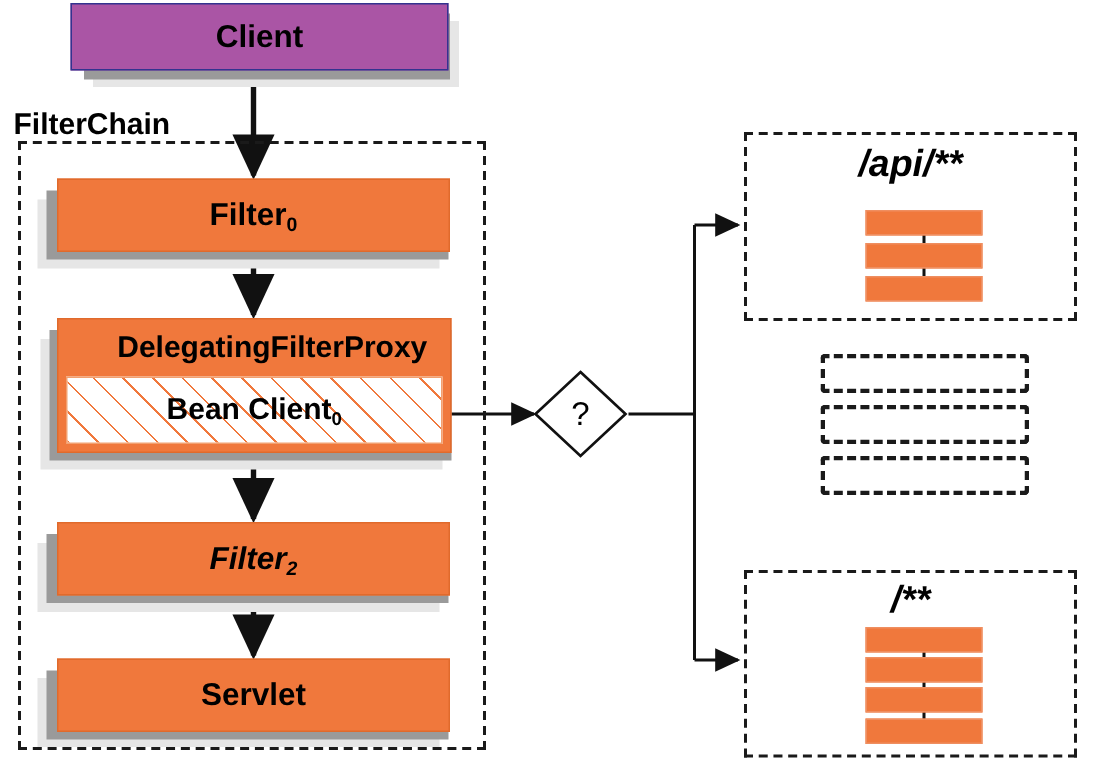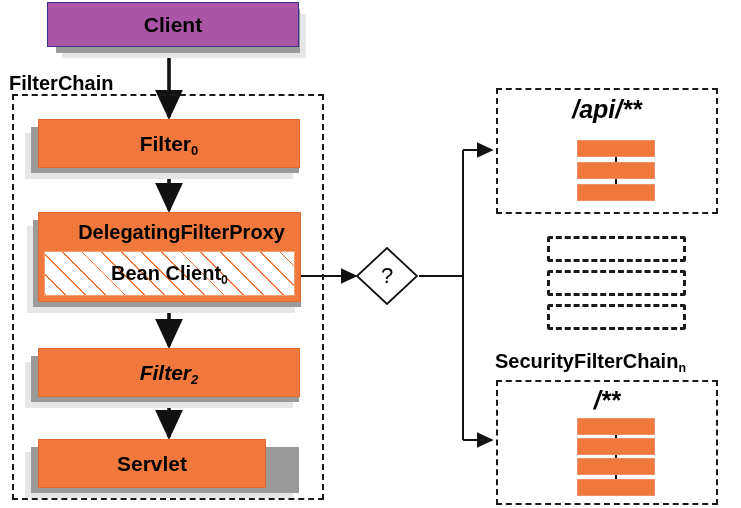--- a/index.html
+++ b/index.html
@@ -136,21 +136,21 @@
   <div class="abs shadow-lite" style="left:25px;top:362px;width:268px;height:46px;"></div>
   <div class="abs shadow-dark" style="left:31px;top:356px;width:268px;height:46px;"></div>
   <div class="abs node node-orange" style="left:38px;top:348px;width:262px;height:49px;font-style:italic;">
     <span>
       <span>Filter</span><sub>2</sub>
     </span>
   </div>
 
   <div class="abs shadow-lite" style="left:25px;top:452px;width:268px;height:46px;"></div>
   <div class="abs shadow-dark" style="left:31px;top:447px;width:268px;height:46px;"></div>
-  <div class="abs node node-orange" style="left:38px;top:439px;width:228px;height:49px;">
+  <div class="abs node node-orange" style="left:38px;top:439px;width:262px;height:49px;">
     <span>Servlet</span>
   </div>
 
   <div class="abs" style="left:357px;top:248px;width:60px;height:56px;
               display:flex;align-items:center;justify-content:center;
               font-size:22px;color:#000;">
     <span>?</span>
   </div>
 
   <div class="abs dashed-box" style="left:496px;top:88px;width:222px;height:126px;"></div>
@@ -158,23 +158,20 @@
 
   <div class="abs mini-link" style="left:615px;top:146px;width:2px;height:46px;"></div>
   <div class="abs mini-bar" style="left:577px;top:140px;width:78px;height:17px;"></div>
   <div class="abs mini-bar" style="left:577px;top:162px;width:78px;height:17px;"></div>
   <div class="abs mini-bar" style="left:577px;top:184px;width:78px;height:17px;"></div>
 
   <div class="abs dashed-slot" style="left:547px;top:236px;width:139px;height:26px;"></div>
   <div class="abs dashed-slot" style="left:547px;top:270px;width:139px;height:26px;"></div>
   <div class="abs dashed-slot" style="left:547px;top:304px;width:139px;height:26px;"></div>
 
-  <div class="abs grp-label" style="left:495px;top:350px;">
-    <span>SecurityFilterChain</span><sub>n</sub>
-  </div>
   <div class="abs dashed-box" style="left:496px;top:380px;width:222px;height:125px;"></div>
   <div class="abs path-label" style="left:496px;top:386px;width:222px;text-align:center;">/**</div>
 
   <div class="abs mini-link" style="left:615px;top:424px;width:2px;height:62px;"></div>
   <div class="abs mini-bar" style="left:577px;top:418px;width:78px;height:17px;"></div>
   <div class="abs mini-bar" style="left:577px;top:438px;width:78px;height:17px;"></div>
   <div class="abs mini-bar" style="left:577px;top:458px;width:78px;height:17px;"></div>
   <div class="abs mini-bar" style="left:577px;top:479px;width:78px;height:17px;"></div>
 
 </div>

